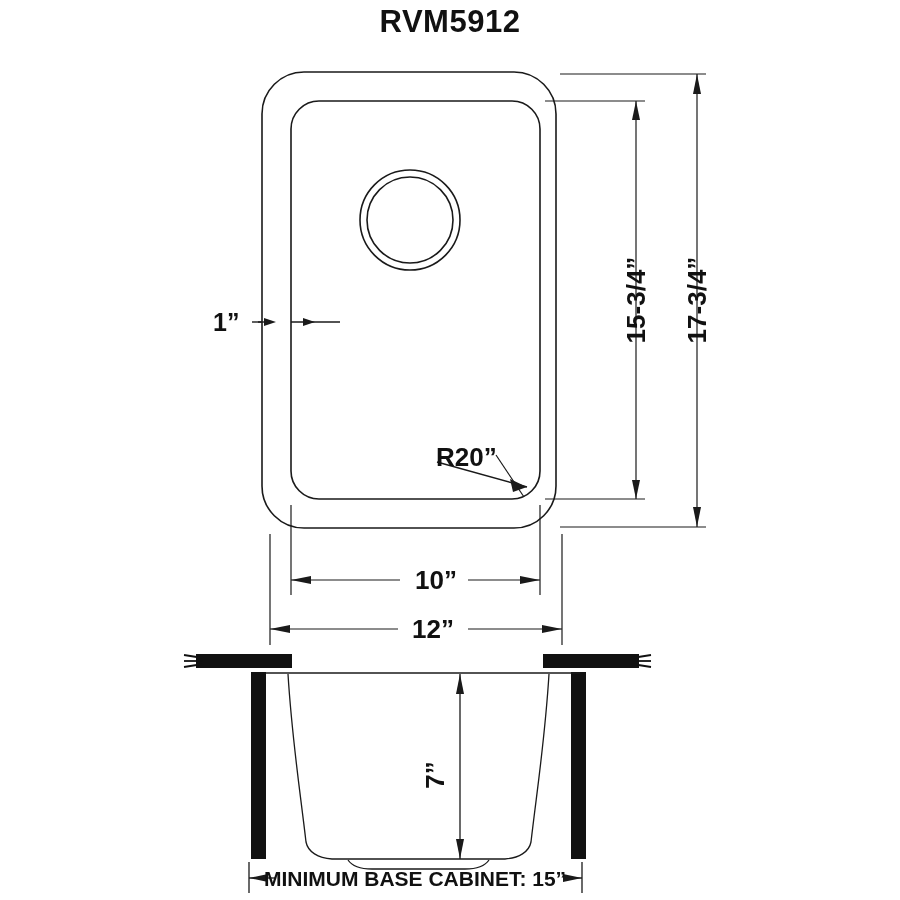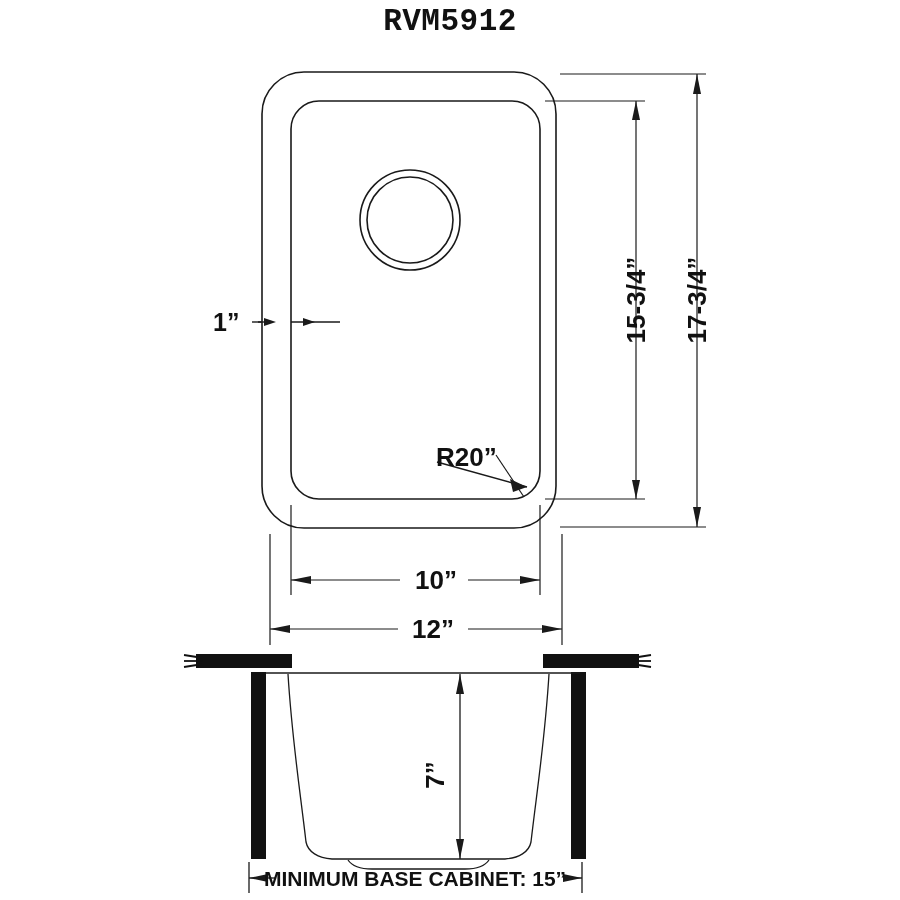--- a/index.html
+++ b/index.html
@@ -16,21 +16,21 @@
     height: 900px;
     background: #ffffff;
     overflow: hidden;
   }
   #title {
     position: absolute;
     top: 4px;
     left: 0;
     width: 900px;
     text-align: center;
-    font-family: Liberation Mono, monospace;
+    font-family: Liberation Sans, sans-serif;
     font-size: 31px;
     font-weight: bold;
     letter-spacing: 0.5px;
     color: #111111;
   }
   svg.drawing {
     position: absolute;
     top: 0;
     left: 0;
   }

